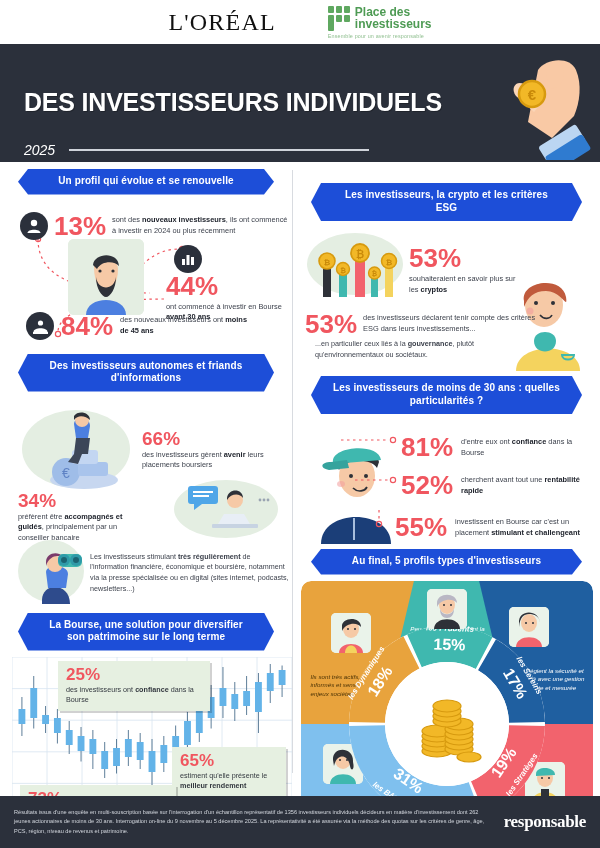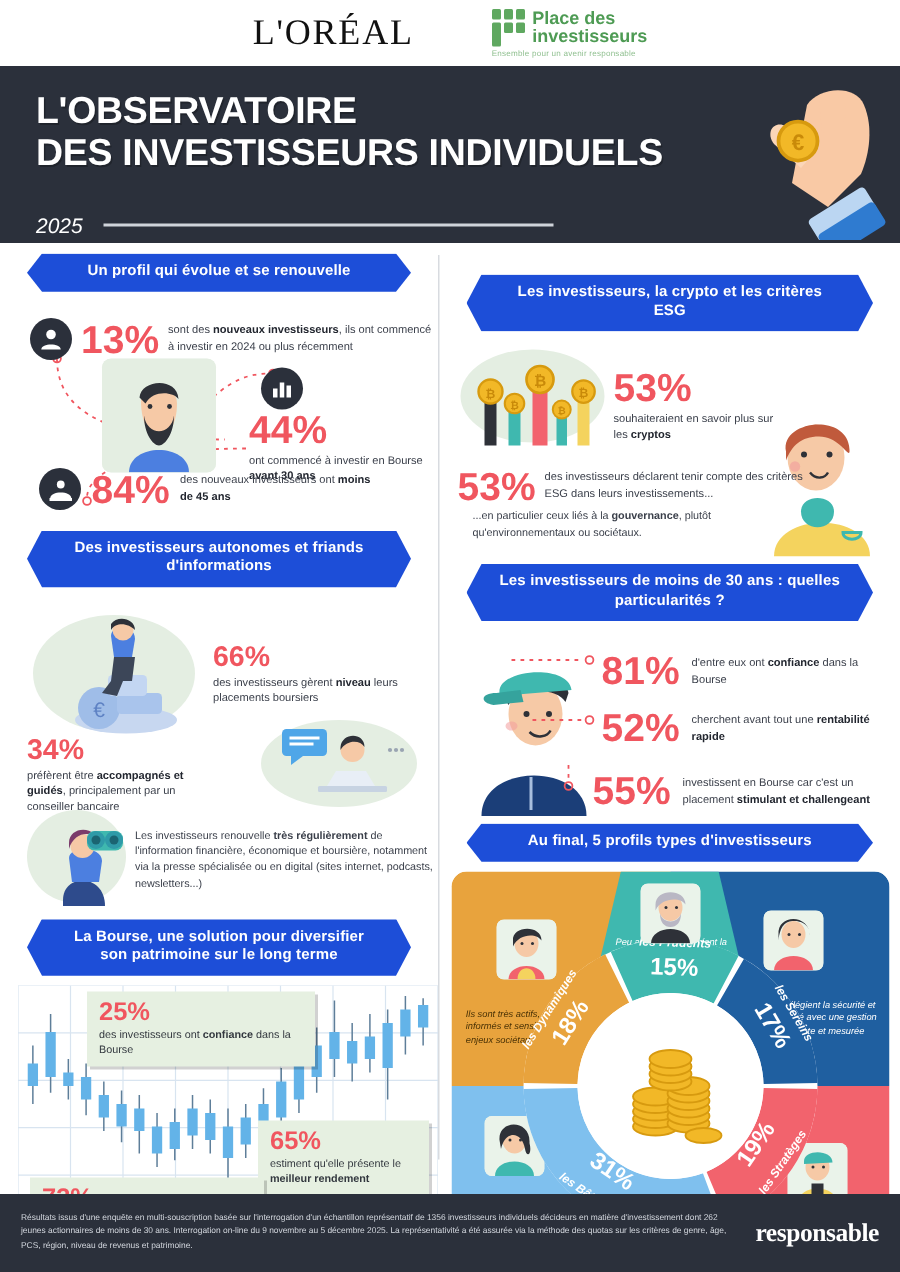--- a/index.html
+++ b/index.html
@@ -177,21 +177,21 @@
           <span>Place des</span>
           <span>investisseurs</span>
         </div>
       </div>
       <div class="pdi-tag">Ensemble pour un avenir responsable</div>
     </div>
   </div>
 
   <div class="hero">
     <h1>
-      <span>L'OBSERVATOIRE</span><br>
+      <br>
       <span>DES INVESTISSEURS INDIVIDUELS</span>
     </h1>
     <div class="hero-year-row">
       <div class="hero-year">2025</div>
       <div class="hero-rule"></div>
     </div>
     <div class="hand">
       <svg width="108" height="110" viewBox="0 0 108 110">
         <path d="M54 20 C62 8, 86 6, 92 20 C98 34, 96 52, 90 66 L68 88 L44 72 Z" fill="#F9C9A5"></path>
         <path d="M40 34 C32 30, 26 38, 32 46 L50 62 L62 48 Z" fill="#FBD6B8"></path>
@@ -290,21 +290,21 @@
           <rect x="40" y="44" width="26" height="14" rx="3" fill="#C3D6F2"></rect>
           <path d="M42 18 C42 10, 58 10, 58 20 L56 32 L44 32 Z" fill="#4C7FE0"></path>
           <circle cx="50" cy="14" r="7" fill="#F6C9A6"></circle>
           <path d="M42 10 C46 4, 58 6, 58 14 C54 10, 46 8, 42 14 Z" fill="#2E3138"></path>
           <path d="M44 32 L42 48 L56 48 L58 32 Z" fill="#3C4658"></path>
           <path d="M42 48 L36 56 L46 58 L50 48 Z" fill="#3C4658"></path>
         </svg>
         <div class="b66">
           <div class="pct mid">66%</div>
           <div class="stat-txt" style="width:134px">
-            <span>des investisseurs gèrent </span><b>niveau</b><span> leurs placements boursiers</span>
+            <span>des investisseurs gèrent </span><b>avenir</b><span> leurs placements boursiers</span>
           </div>
         </div>
 
         <div class="blob" style="left:168px;top:88px;width:104px;height:58px"></div>
         <svg style="position:absolute;left:172px;top:86px" width="104" height="62">
           <rect x="10" y="8" width="30" height="18" rx="3" fill="#4FA6E8"></rect>
           <path d="M16 26 L16 32 L24 26 Z" fill="#4FA6E8"></path>
           <rect x="15" y="13" width="20" height="2" fill="#fff"></rect>
             <rect x="15" y="17" width="16" height="2" fill="#fff"></rect>
           <circle cx="57" cy="22" r="8" fill="#F6C9A6"></circle>
@@ -331,21 +331,21 @@
           <path d="M22 30 C22 22, 44 22, 44 32 L42 46 L24 46 Z" fill="#4C7FE0"></path>
           <circle cx="31" cy="22" r="8" fill="#F6C9A6"></circle>
           <path d="M22 20 C22 8, 42 8, 42 22 C42 12, 26 10, 22 24 Z" fill="#7B3B6B"></path>
           <rect x="34" y="12" width="24" height="13" rx="5" fill="#3FB8AF"></rect>
           <circle cx="52" cy="18" r="6" fill="#2F9AA8"></circle>
             <circle cx="52" cy="18" r="3" fill="#1B6472"></circle>
           <circle cx="40" cy="18" r="6" fill="#2F9AA8"></circle>
             <circle cx="40" cy="18" r="3" fill="#1B6472"></circle>
         </svg>
         <div class="txt">
-          <span>Les investisseurs renouvelle </span><b>très régulièrement</b><span> de l'information financière, économique et boursière, notamment via la presse spécialisée ou en digital (sites internet, podcasts, newsletters...)</span>
+          <span>Les investisseurs stimulant </span><b>très régulièrement</b><span> de l'information financière, économique et boursière, notamment via la presse spécialisée ou en digital (sites internet, podcasts, newsletters...)</span>
         </div>
       </div>
 
       <div class="ribbon tall">
         <span>La Bourse, une solution pour diversifier</span><br>
         <span>son patrimoine sur le long terme</span>
       </div>
 
       <div class="chartwrap">
         <svg id="candle-svg" width="280" height="158" style="position:absolute;left:6px;top:2px">

